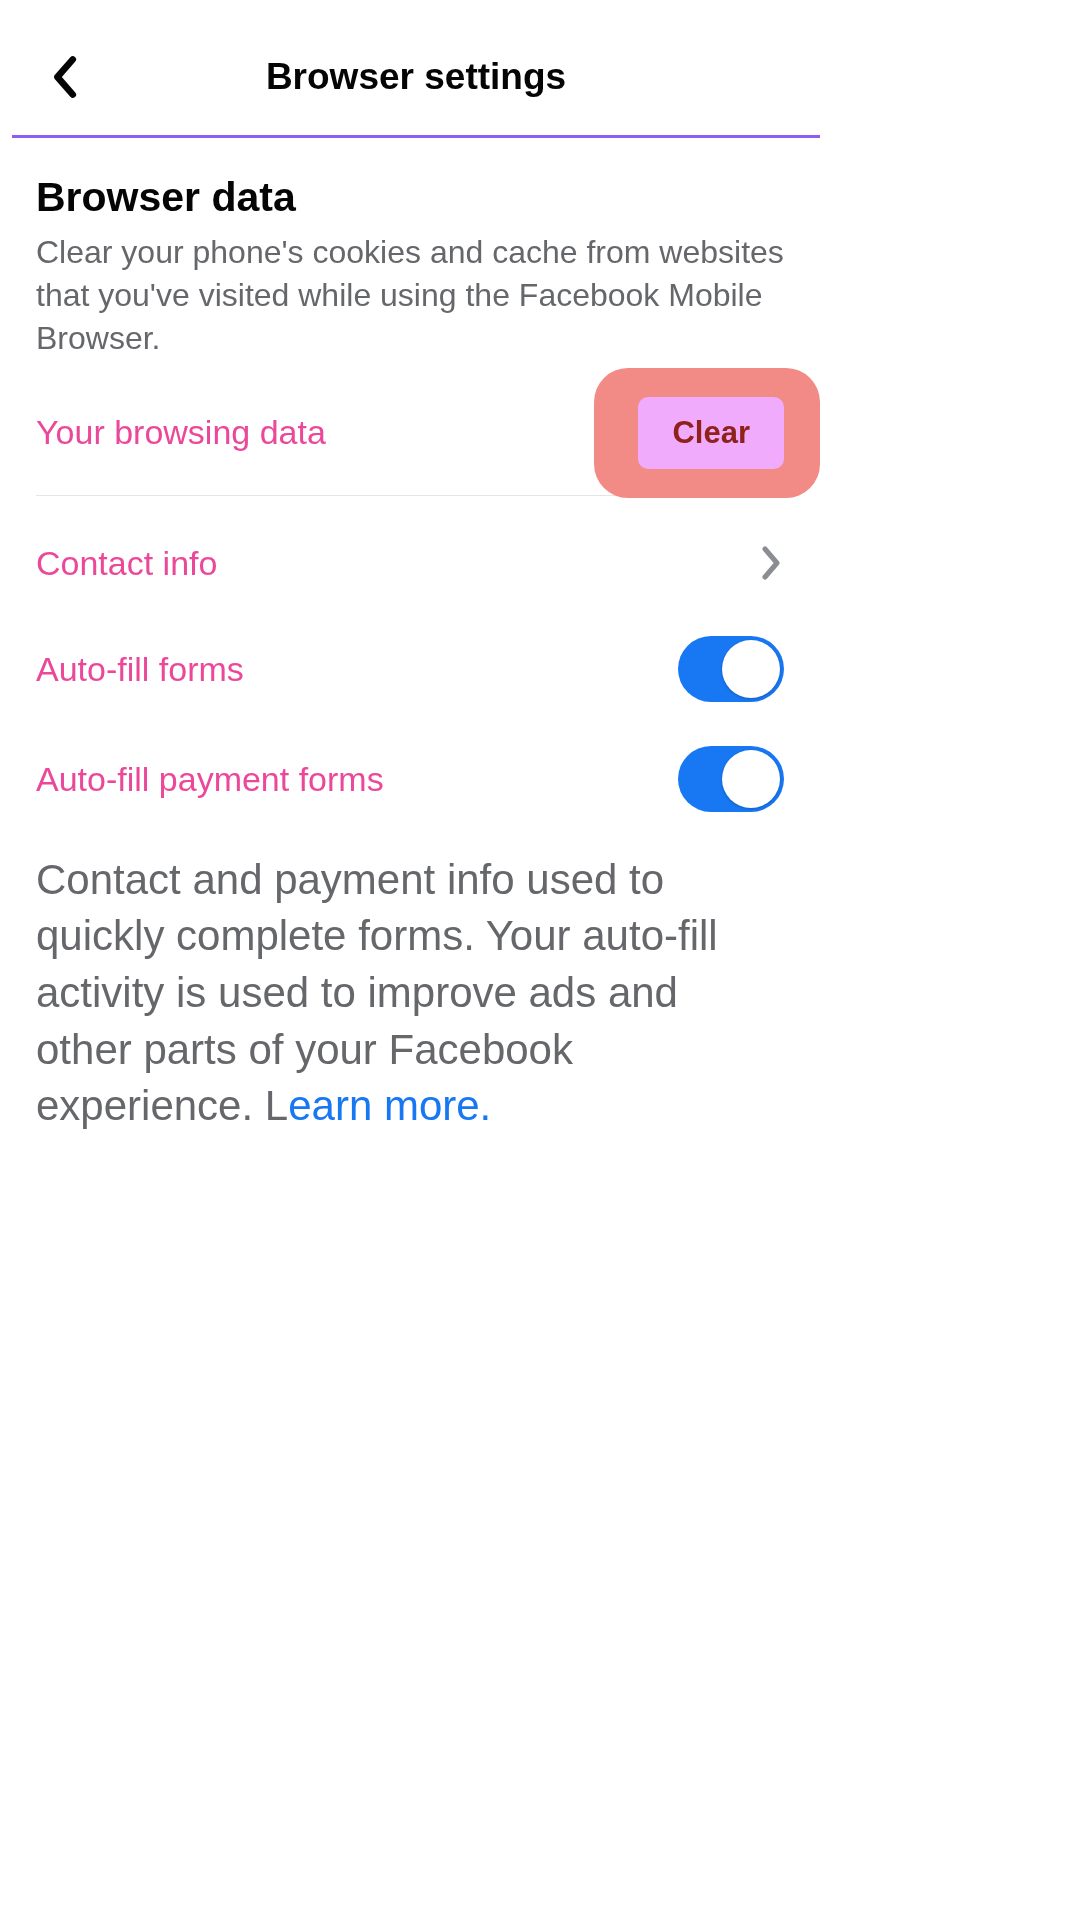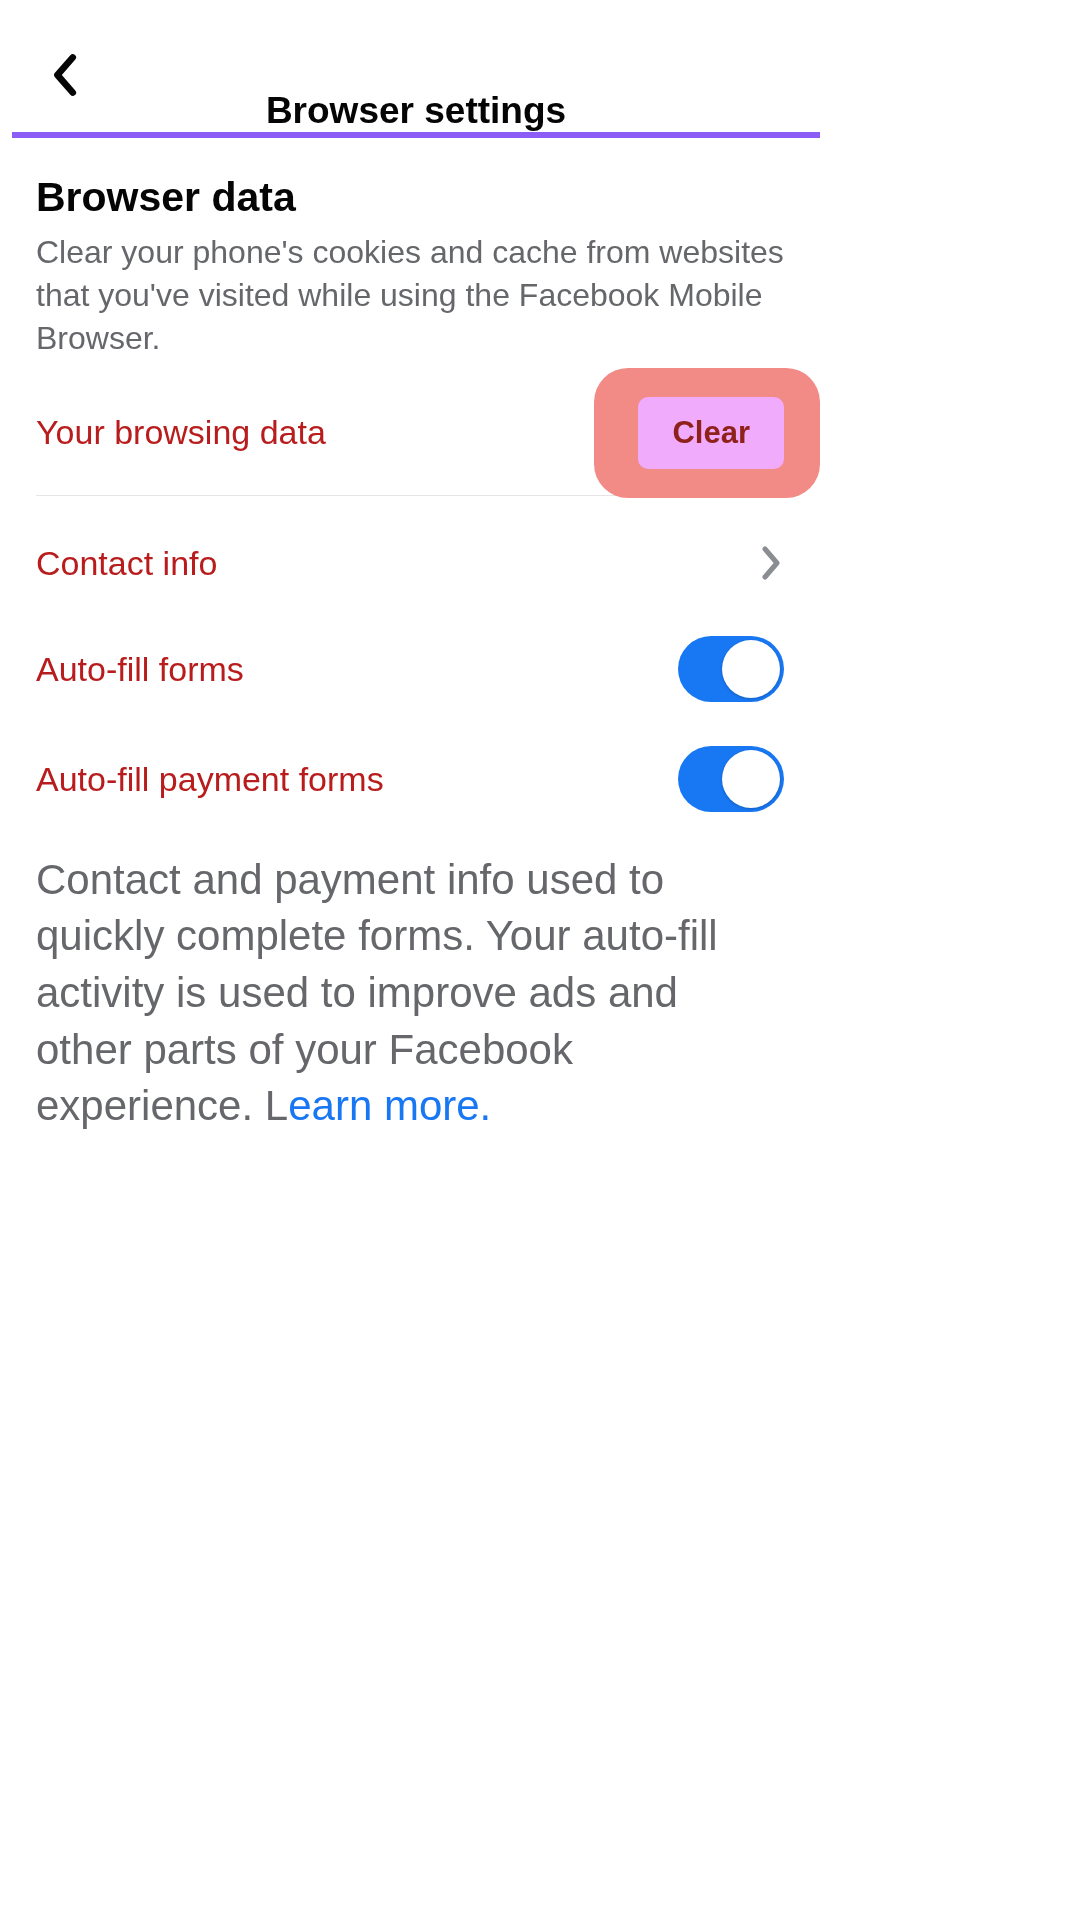--- a/index.html
+++ b/index.html
@@ -28,25 +28,25 @@
     letter-spacing: 1px;
   }
   .status-right {
     display: flex;
     align-items: center;
     gap: 8px;
   }
 
   .nav-header {
     display: flex;
-    align-items: flex-end;
+    align-items: center;
     justify-content: center;
     position: relative;
     height: 120px;
-    border-bottom: 6px solid #8b5cf6;
+    border-bottom: 3px solid #8b5cf6;
     margin-left: 12px;
   }
   .back-btn {
     position: absolute;
     left: 30px;
     top: 50%;
     transform: translateY(-50%);
     width: 44px;
     height: 44px;
     display: flex;
@@ -91,21 +91,21 @@
   }
   .row.divider {
     border-bottom: 1px solid #e5e5e5;
     padding-bottom: 26px;
     margin-bottom: 24px;
   }
 
   .row-label {
     font-size: 34px;
     font-weight: 500;
-    color: #b91c1c;
+    color: #ec4899;
   }
 
   .highlight-wrap {
     position: relative;
   }
   .highlight {
     position: absolute;
     right: -36px;
     top: 50%;
     transform: translateY(-50%);

